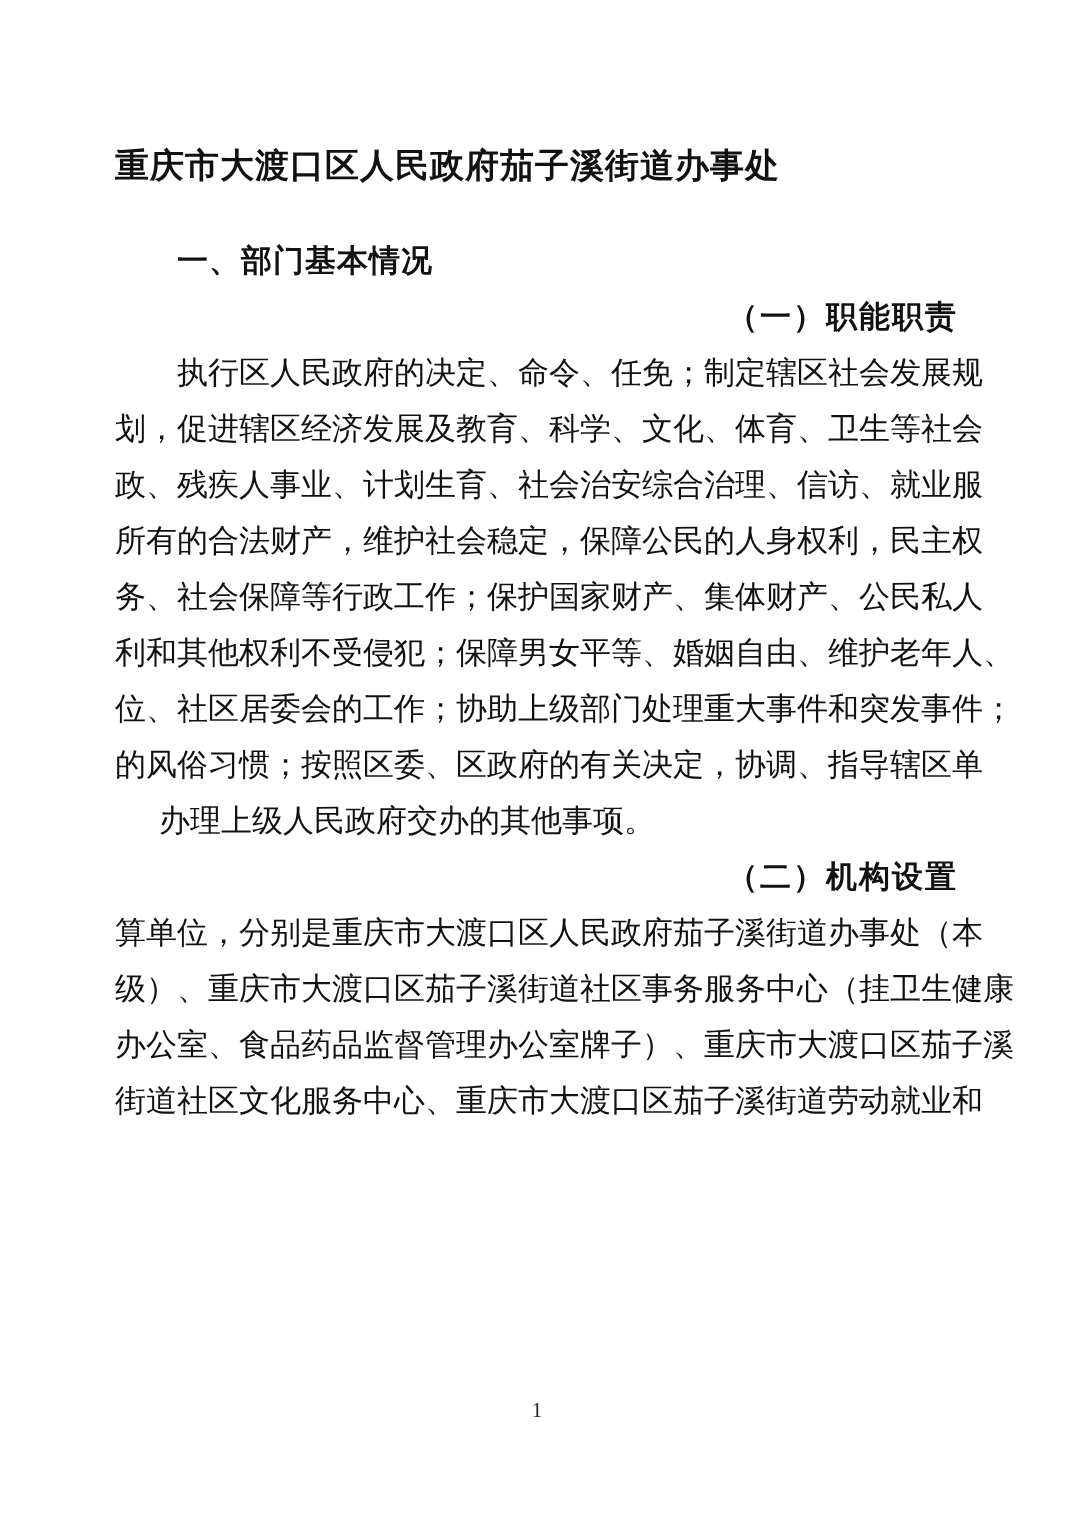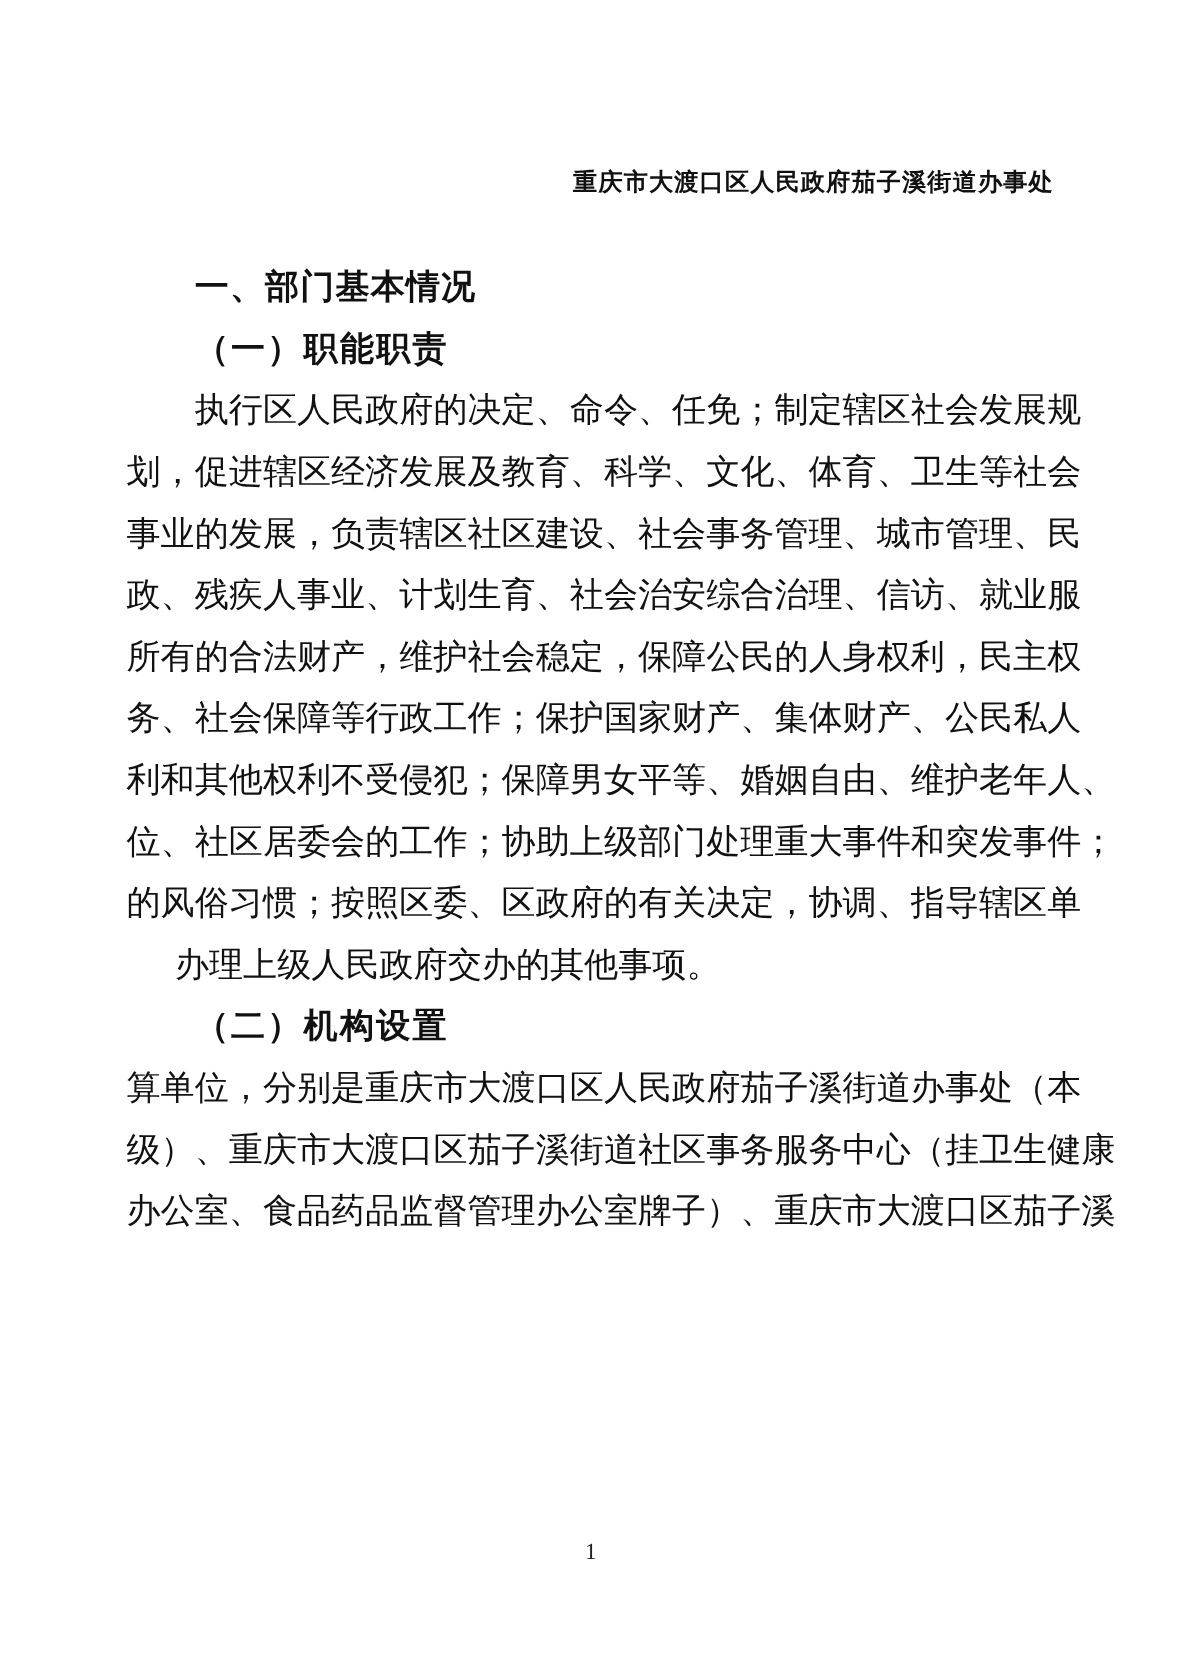--- a/index.html
+++ b/index.html
@@ -13,42 +13,43 @@
     height: 1520px;
     margin: 0 auto;
     background: #ffffff;
     color: #111111;
     box-sizing: border-box;
     padding: 135px 116px 0 115px;
     font-family: "Liberation Serif", "DejaVu Serif", serif;
     overflow: hidden;
   }
   .doc-title-line {
-    text-align: right;
+    text-align: left;
     font-weight: bold;
-    font-size: 22px;
+    font-size: 34px;
     line-height: 62px;
     letter-spacing: 1px;
     white-space: nowrap;
   }
   .section-heading {
     margin-top: 36px;
     font-family: "Liberation Sans", "DejaVu Sans", sans-serif;
     font-weight: bold;
     font-size: 31px;
     line-height: 56px;
     text-indent: 2em;
     letter-spacing: 1px;
   }
   .subsection-heading {
     font-weight: bold;
     font-size: 31px;
     line-height: 56px;
     text-indent: 2em;
     letter-spacing: 2px;
+    text-align: right;
   }
   .para {
     margin: 0;
   }
   .body-line {
     font-size: 31px;
     line-height: 56px;
     text-align: justify;
     text-align-last: justify;
     text-justify: inter-character;
@@ -84,35 +85,35 @@
   <div class="doc-title-line">重庆市大渡口区人民政府茄子溪街道办事处</div>
 
 
   <div class="section-heading">一、部门基本情况</div>
 
   <div class="subsection-heading">（一）职能职责</div>
 
   <div class="para">
     <div class="body-line first">执行区人民政府的决定、命令、任免；制定辖区社会发展规</div>
     <div class="body-line">划，促进辖区经济发展及教育、科学、文化、体育、卫生等社会</div>
-    <div class="body-line">事业的发展，负责辖区社区建设、社会事务管理、城市管理、民</div>
     <div class="body-line">政、残疾人事业、计划生育、社会治安综合治理、信访、就业服</div>
     <div class="body-line">所有的合法财产，维护社会稳定，保障公民的人身权利，民主权</div>
     <div class="body-line">务、社会保障等行政工作；保护国家财产、集体财产、公民私人</div>
     <div class="body-line">利和其他权利不受侵犯；保障男女平等、婚姻自由、维护老年人、</div>
     <div class="body-line">位、社区居委会的工作；协助上级部门处理重大事件和突发事件；</div>
     <div class="body-line">的风俗习惯；按照区委、区政府的有关决定，协调、指导辖区单</div>
     <div class="body-line short-last">办理上级人民政府交办的其他事项。</div>
   </div>
 
   <div class="subsection-heading">（二）机构设置</div>
 
   <div class="para">
     <div class="body-line">算单位，分别是重庆市大渡口区人民政府茄子溪街道办事处（本</div>
     <div class="body-line">级）、重庆市大渡口区茄子溪街道社区事务服务中心（挂卫生健康</div>
     <div class="body-line">办公室、食品药品监督管理办公室牌子）、重庆市大渡口区茄子溪</div>
+    <div class="body-line">街道社区文化服务中心、重庆市大渡口区茄子溪街道劳动就业和</div>
   </div>
 
   <div class="page-footer">
     <span class="page-number">1</span>
   </div>
 
 </div>
 
 </body></html>

